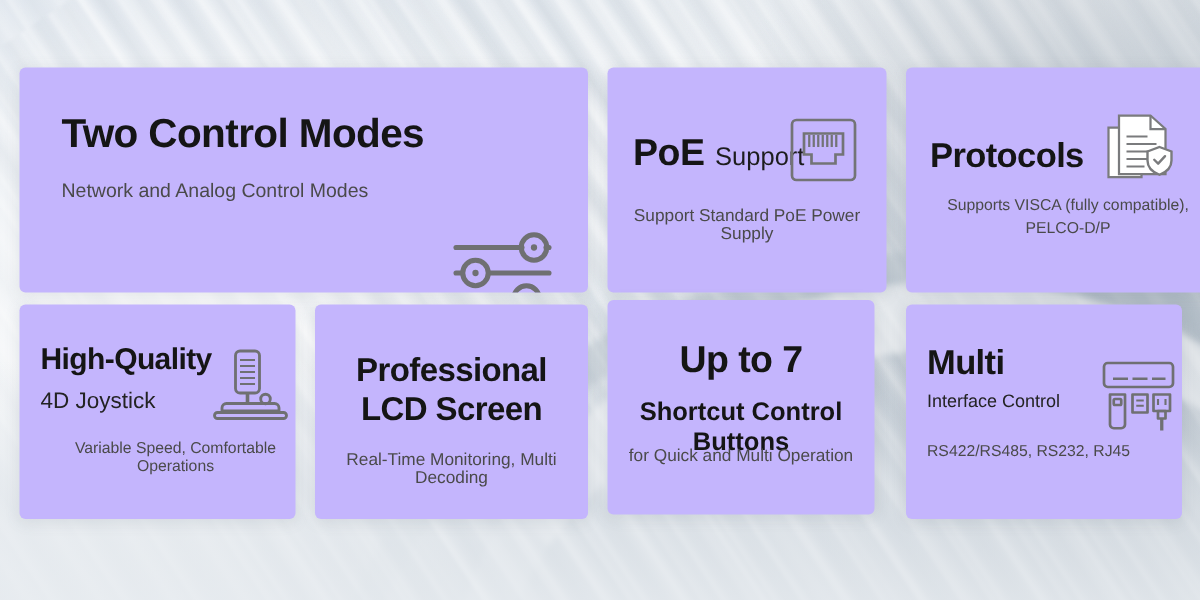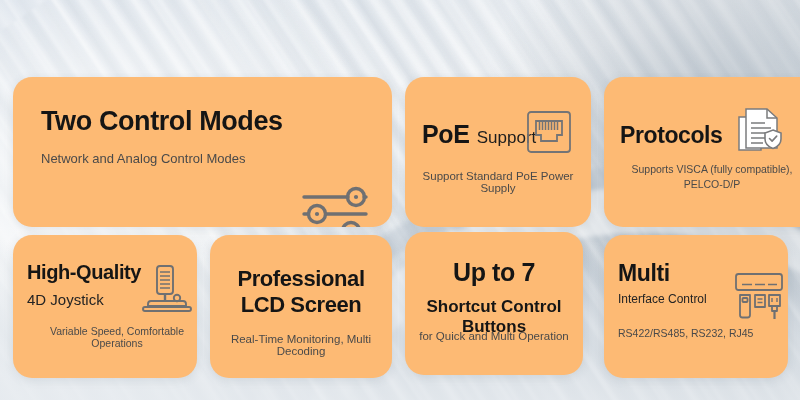--- a/index.html
+++ b/index.html
@@ -79,25 +79,24 @@
     background:linear-gradient(to bottom, rgba(226,231,236,0) 0%, rgba(226,231,236,0.55) 45%, rgba(233,237,241,0.8) 100%);
   }
 
   
   .grid {
     position:absolute; inset:0;
     padding:0;
   }
   .card {
     position:absolute;
-    background:#fdba74;
-    border-radius:19px;
+    background:#c4b5fd;
+    border-radius:4px;
     box-shadow:0 2px 10px rgba(90,105,120,0.14);
     overflow:hidden;
-    margin-top:32px;
   }
 
   
   #card-two-control-modes { left:13px;  top:45px;  width:379px; height:150px; }
   #card-poe              { left:405px; top:45px;  width:186px; height:150px; }
   #card-protocols        { left:604px; top:45px;  width:216px; height:150px; }
   
   #card-high-quality     { left:13px;  top:203px; width:184px; height:143px; }
   #card-lcd-screen       { left:210px; top:203px; width:182px; height:143px; }
   #card-shortcut         { left:405px; top:200px; width:178px; height:143px; }

